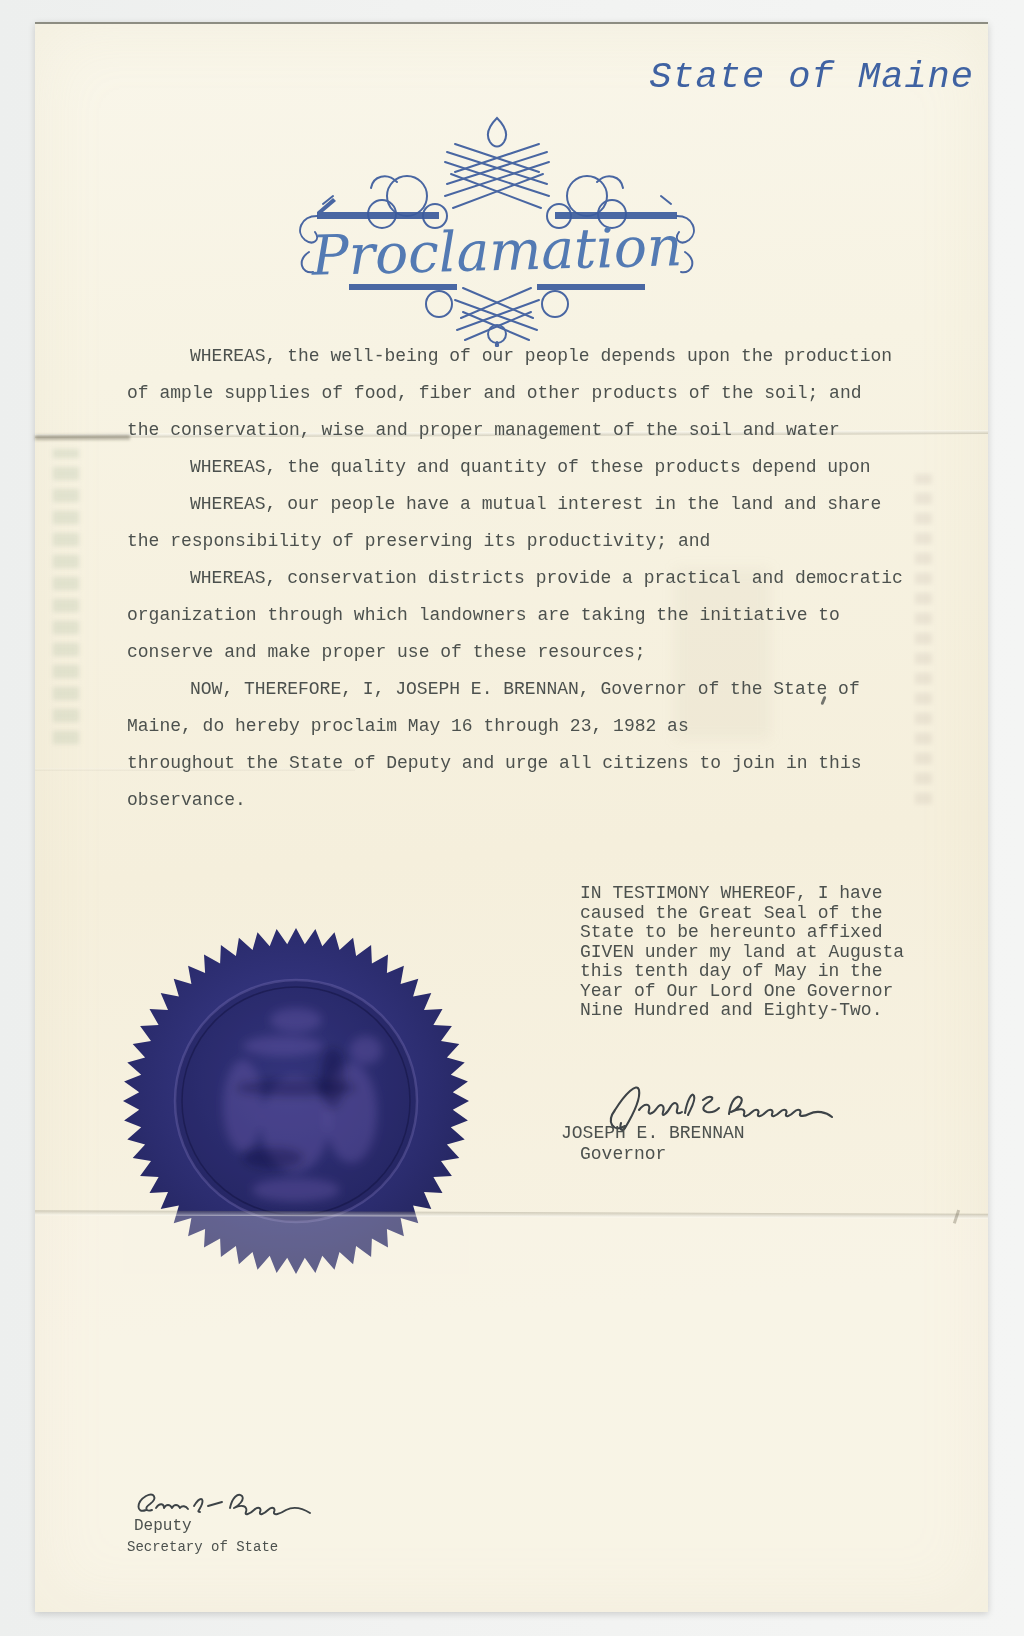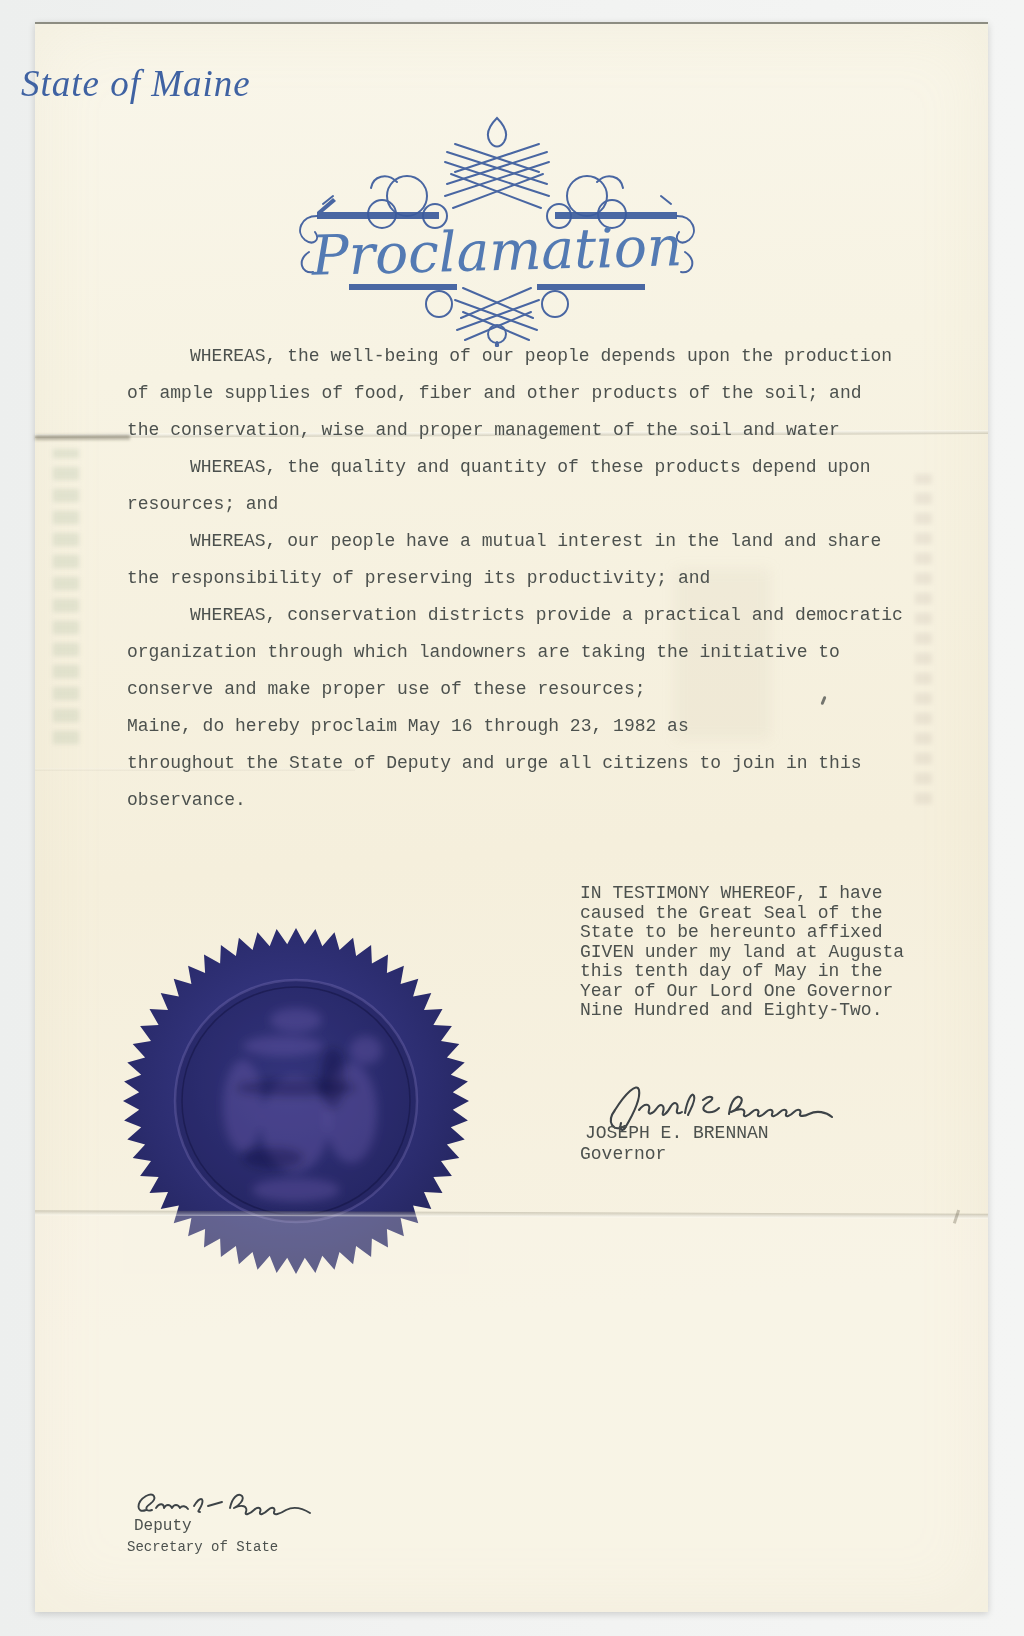--- a/index.html
+++ b/index.html
@@ -10,38 +10,38 @@
     overflow:hidden;
   }
   #paper{
     position:absolute;left:35px;top:22px;width:953px;height:1588px;
     background:linear-gradient(176deg,#f9f6ea 0%,#f7f3e3 22%,#f5efdc 52%,#f7f2e2 80%,#f6f2e1 100%);
     border-top:2px solid #8d8d82;
     box-shadow:0 2px 7px rgba(0,0,0,.16), inset 0 0 70px rgba(205,195,158,.14);
   }
   
   .state-title{
-    position:absolute;left:0;top:38px;width:953px;text-align:left;
+    position:absolute;left:0;top:32px;width:953px;text-align:right;
     transform:translateX(-14px);
-    font-family:Liberation Serif, serif;font-style:italic;
+    font-family:Liberation Mono, monospace;font-style:italic;
     font-size:37px;color:#3f62a2;letter-spacing:1px;
   }
   .emblem{position:absolute;left:252px;top:88px;}
   
   .type{color:#4c514e;}
   .body-text{position:absolute;left:92px;top:314px;width:778px;}
   .line{height:37px;line-height:37px;font-size:18px;white-space:pre;}
   .line.indent{padding-left:63px;}
   .line.center{text-align:center;padding-right:28px;letter-spacing:1px;}
   
   .testimony{position:absolute;left:545px;top:860px;width:340px;}
   .tline{height:19.5px;line-height:19.5px;font-size:18px;white-space:pre;}
   
   .sig-gov{position:absolute;left:560px;top:1046px;}
-  .typed-name{position:absolute;left:550px;top:1099px;font-size:18px;line-height:20px;white-space:pre;}
+  .typed-name{position:absolute;left:526px;top:1099px;font-size:18px;line-height:20px;white-space:pre;}
   .typed-title{position:absolute;left:545px;top:1120px;font-size:18px;line-height:20px;white-space:pre;}
   .sig-dep{position:absolute;left:95px;top:1456px;}
   .dep-line1{position:absolute;left:99px;top:1492px;font-size:16px;line-height:21px;white-space:pre;}
   .dep-line2{position:absolute;left:92px;top:1513px;font-size:14px;line-height:21px;white-space:pre;}
   
   .seal-wrap{position:absolute;left:88px;top:904px;width:346px;height:346px;}
   
   .crease{position:absolute;pointer-events:none;}
   .crease1{left:0;top:408px;width:953px;height:4px;transform:rotate(-0.25deg);
     background:linear-gradient(180deg,rgba(255,255,252,.55),rgba(125,120,100,.28));}
@@ -116,26 +116,26 @@
       <polygon points="30,100 46,86 49,89 36,100"></polygon>
     </g>
     <text x="210" y="158" text-anchor="middle" font-family="DejaVu Serif, serif" font-style="italic" font-size="55" fill="#537ab3" transform="rotate(-1.5 210 140)">Proclamation</text>
   </svg>
 
   <div class="body-text type z2">
     <div class="line indent">WHEREAS, the well-being of our people depends upon the production</div>
     <div class="line">of ample supplies of food, fiber and other products of the soil; and</div>
     <div class="line">the conservation, wise and proper management of the soil and water</div>
     <div class="line indent">WHEREAS, the quality and quantity of these products depend upon</div>
-    <div class="line">resources; and</div>
     <div class="line indent">WHEREAS, our people have a mutual interest in the land and share</div>
     <div class="line">the responsibility of preserving its productivity; and</div>
     <div class="line indent">WHEREAS, conservation districts provide a practical and democratic</div>
     <div class="line">organization through which landowners are taking the initiative to</div>
     <div class="line">conserve and make proper use of these resources;</div>
+    <div class="line indent">NOW, THEREFORE, I, JOSEPH E. BRENNAN, Governor of the State of</div>
     <div class="line">Maine, do hereby proclaim May 16 through 23, 1982 as</div>
     <div class="line">throughout the State of Deputy and urge all citizens to join in this</div>
     <div class="line">observance.</div>
   </div>
 
   <div class="ink-mark"></div>
 
   <div class="testimony type z2">
     <div class="tline">IN TESTIMONY WHEREOF, I have</div>
     <div class="tline">caused the Great Seal of the</div>

